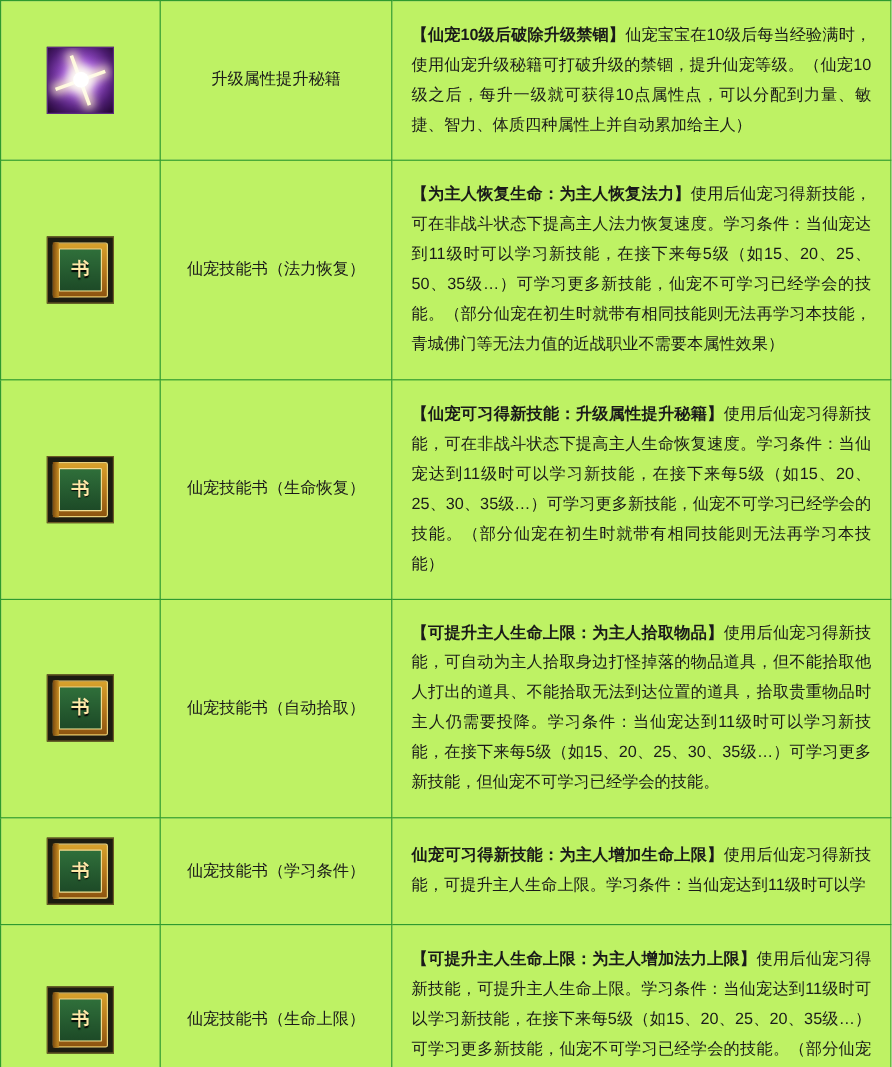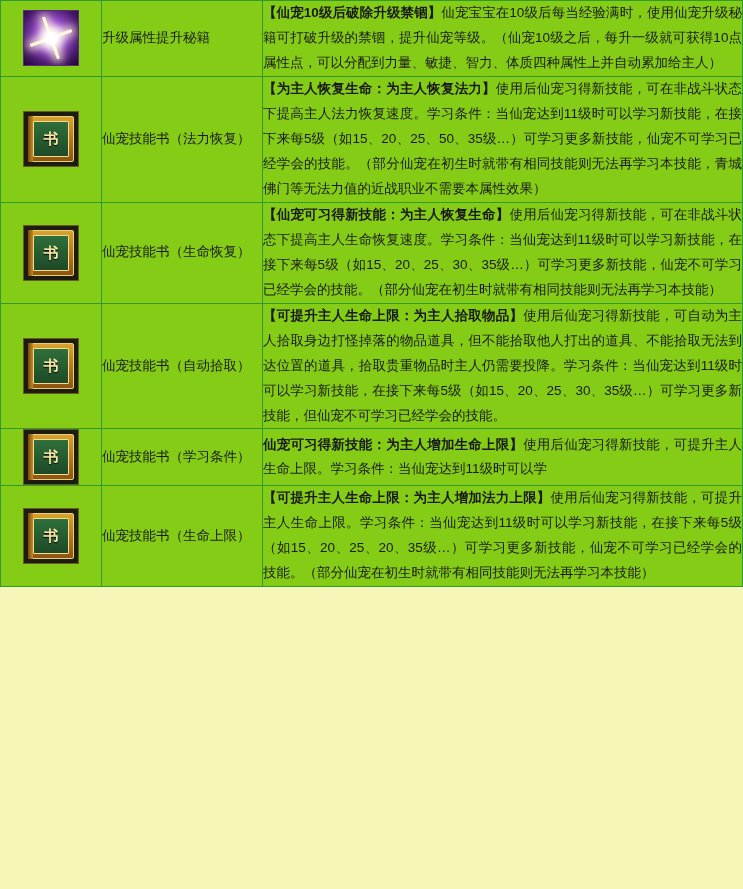--- a/index.html
+++ b/index.html
@@ -19,31 +19,31 @@
   }
   table.items {
     width: 743px;
     border-collapse: collapse;
     table-layout: fixed;
     background: #f7f8c0;
   }
   table.items td {
     border: 1px solid #2e9b2e;
     vertical-align: middle;
-    background: #84cc16;
-    padding: 0;
+    background: #bef264;
+    padding: 16px;
   }
   td.icon-cell {
     width: 100px;
     text-align: center;
     padding: 10px 0;
   }
   td.name-cell {
     width: 160px;
-    text-align: left;
+    text-align: center;
     font-size: 13.5px;
     color: #1a1a1a;
     line-height: 1.7;
     padding: 8px 6px;
   }
   td.desc-cell {
     padding: 10px 12px 12px 12px;
     font-size: 13.5px;
     color: #1a1a1a;
     line-height: 1.85;
@@ -179,21 +179,21 @@
             <div class="icon-book">
               <div class="frame"></div>
               <div class="inner"></div>
               <div class="spine"></div>
               <div class="glyph">书</div>
             </div>
           </div>
         </td>
         <td class="name-cell">仙宠技能书（生命恢复）</td>
         <td class="desc-cell">
-          <span class="lead">【仙宠可习得新技能：为主人恢复生命】</span><span>使用后仙宠习得新技能，可在非战斗状态下提高主人生命恢复速度。学习条件：当仙宠达到11级时可以学习新技能，在接下来每5级（如15、20、25、30、35级…）可学习更多新技能，仙宠不可学习已经学会的技能。（部分仙宠在初生时就带有相同技能则无法再学习本技能）</span>
+          <span class="lead">【仙宠可习得新技能：升级属性提升秘籍】</span><span>使用后仙宠习得新技能，可在非战斗状态下提高主人生命恢复速度。学习条件：当仙宠达到11级时可以学习新技能，在接下来每5级（如15、20、25、30、35级…）可学习更多新技能，仙宠不可学习已经学会的技能。（部分仙宠在初生时就带有相同技能则无法再学习本技能）</span>
         </td>
       </tr>
 
       <tr>
         <td class="icon-cell">
           <div class="icon-wrap">
             <div class="icon-book">
               <div class="frame"></div>
               <div class="inner"></div>
               <div class="spine"></div>

